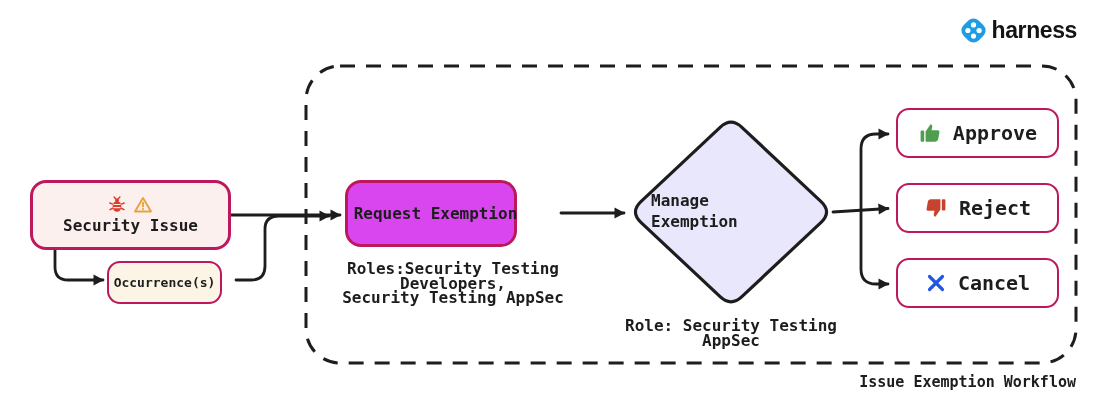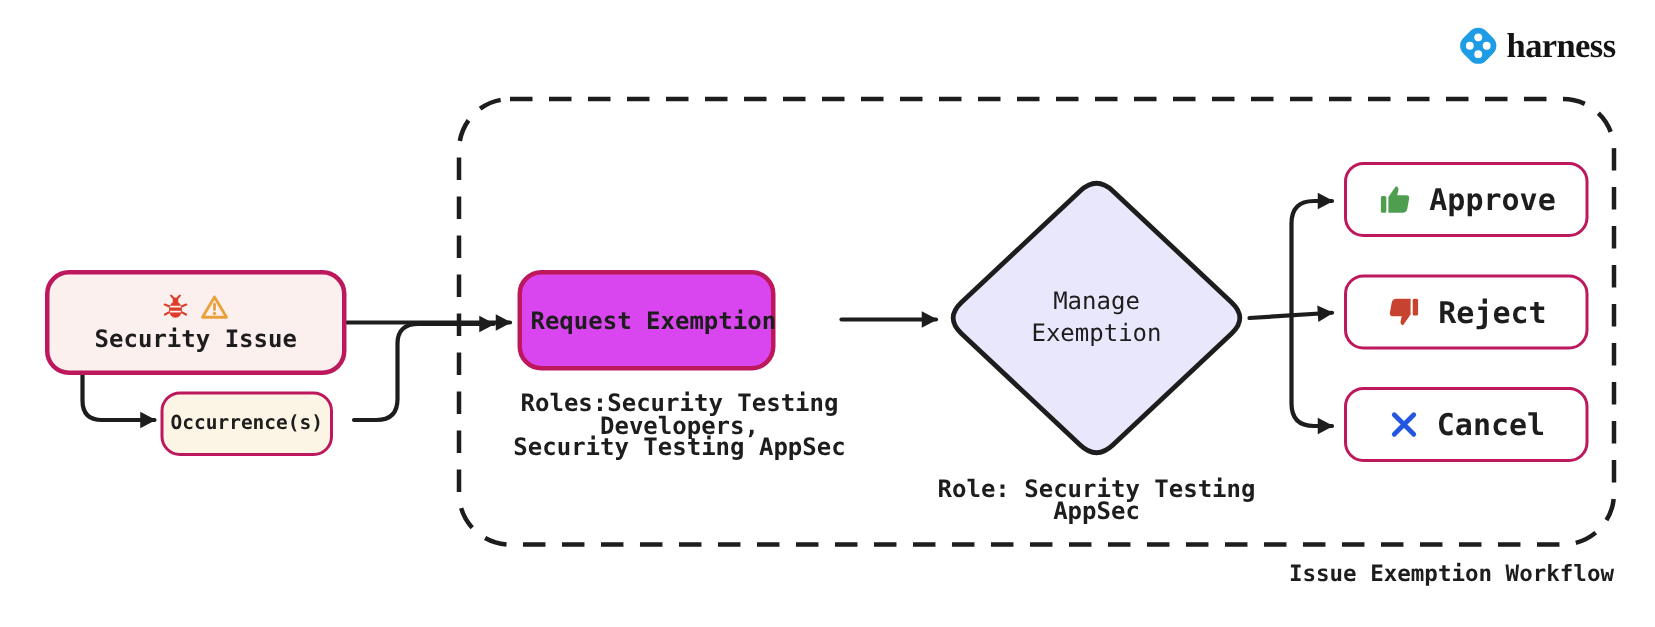--- a/index.html
+++ b/index.html
@@ -2,21 +2,21 @@
 <html><head>
 <meta charset="utf-8">
 <style>
   html,body{margin:0;padding:0;background:#ffffff;}
   .canvas{position:relative;width:1103px;height:418px;background:#ffffff;overflow:hidden;
           font-family:"DejaVu Sans Mono",monospace;color:#1d1d1d;}
   .layer{position:absolute;left:0;top:0;}
 
   
   .brand{position:absolute;top:15px;right:26px;display:flex;align-items:center;gap:3px;}
-  .brand-name{font-family:Liberation Serif, serif;font-weight:bold;font-size:23px;
+  .brand-name{font-family:Liberation Sans, sans-serif;font-weight:bold;font-size:23px;
               letter-spacing:-0.4px;color:#141414;}
 
   
   .node{position:absolute;box-sizing:border-box;border:3px solid #be185d;border-radius:16px;
         display:flex;align-items:center;justify-content:center;font-weight:bold;}
   .node .label{white-space:nowrap;}
 
   .security{left:30px;top:180px;width:201px;height:70px;background:#fcf0ee;
             border-width:3.5px;flex-direction:column;gap:1px;font-size:16px;}
   .security .icons{display:flex;align-items:center;gap:7px;}
@@ -30,22 +30,22 @@
   .action{left:896px;width:163px;height:50px;background:#ffffff;border-width:2.6px;
           border-radius:13px;font-size:20px;gap:11px;}
   .approve{top:108px;} .reject{top:183px;} .cancel{top:258px;}
 
   
   .note{position:absolute;font-weight:bold;font-size:16px;line-height:14.5px;
         text-align:center;color:#1d1d1d;}
   .roles-note{left:320px;top:262px;width:266px;}
   .role-note{left:606px;top:319px;width:250px;}
 
-  .diamond-label{position:absolute;left:651px;top:190px;width:160px;text-align:center;
-                 font-weight:normal;font-size:16px;line-height:21px;}
+  .diamond-label{position:absolute;left:651px;top:190px;width:160px;text-align:left;
+                 font-weight:bold;font-size:16px;line-height:21px;}
 
   .caption{position:absolute;right:27px;top:373px;font-weight:bold;font-size:15px;
            white-space:nowrap;}
 </style>
 </head>
 <body>
 
 <div class="canvas">
 
   <svg class="layer" width="1103" height="418" viewBox="0 0 1103 418">

